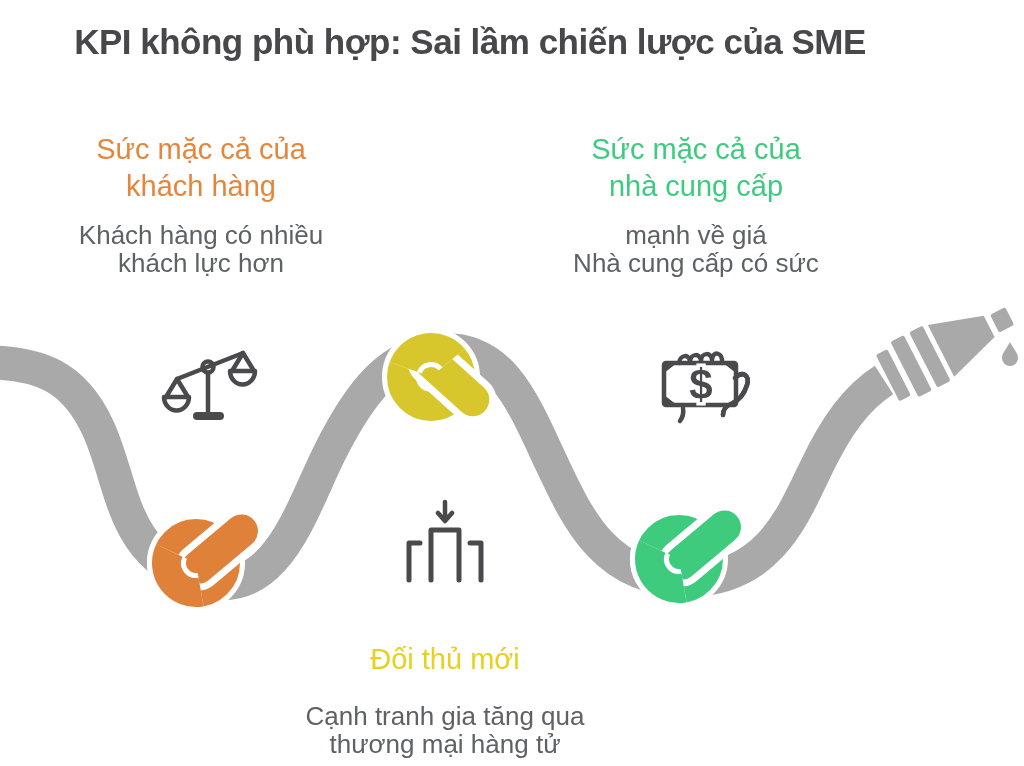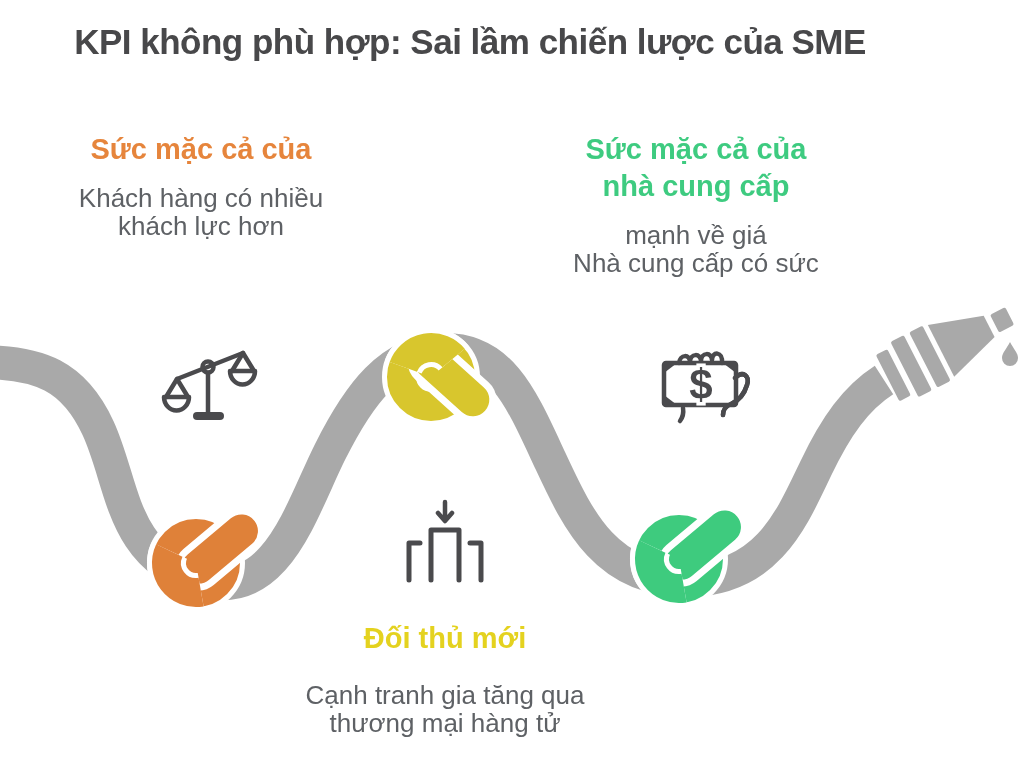--- a/index.html
+++ b/index.html
@@ -5,28 +5,28 @@
   html,body{margin:0;padding:0;background:#fff;}
   #canvas{
     position:relative;width:1024px;height:766px;overflow:hidden;background:#ffffff;
     font-family:"Liberation Sans","DejaVu Sans",sans-serif;
   }
   .page-title{
     position:absolute;top:22px;left:0;width:940px;text-align:center;
     font-size:35px;font-weight:bold;letter-spacing:-0.5px;color:var(--title-text);
   }
   .block{position:absolute;text-align:center;}
-  .block .hline{font-size:29px;font-weight:bold;line-height:37px;}
+  .block .hline{font-size:29px;font-weight:normal;line-height:37px;}
   .block .dline{font-size:26px;line-height:28px;color:var(--body-text);}
   .block .desc{margin-top:16px;}
   #block-buyers{left:56px;top:131px;width:290px;}
   #block-buyers .hline{color:var(--orange);}
   #block-suppliers{left:551px;top:131px;width:290px;}
   #block-suppliers .hline{color:var(--green);}
-  #block-entrants{left:295px;top:620px;width:300px;text-align:center;}
+  #block-entrants{left:295px;top:641px;width:300px;text-align:center;}
   #block-entrants .hline{color:var(--yellow);}
   #block-entrants .desc{margin-top:24px;}
   svg#diagram{position:absolute;left:0;top:0;}
   .rope{stroke:var(--rope);fill:none;}
   .ink{stroke:var(--icon);fill:none;stroke-linecap:round;stroke-linejoin:round;}
 </style>
 </head>
 <body>
 
 <div id="canvas">
@@ -112,20 +112,21 @@
       <path class="ink" stroke-width="5" stroke-linecap="butt" stroke-linejoin="miter" d="M -14 34 V -16 H 14 V 34"></path>
       <path class="ink" stroke-width="5" stroke-linecap="butt" stroke-linejoin="miter" d="M -36 34 V -3 H -25"></path>
       <path class="ink" stroke-width="5" stroke-linecap="butt" stroke-linejoin="miter" d="M 36 34 V -3 H 25"></path>
     </g>
   </svg>
 
   <div class="page-title">KPI không phù hợp: Sai lầm chiến lược của SME</div>
 
   <div class="block" id="block-buyers">
     <div class="hline">Sức mặc cả của</div>
+    <div class="hline">khách hàng</div>
     <div class="desc">
       <div class="dline">Khách hàng có nhiều</div>
       <div class="dline">khách lực hơn</div>
     </div>
   </div>
 
   <div class="block" id="block-suppliers">
     <div class="hline">Sức mặc cả của</div>
     <div class="hline">nhà cung cấp</div>
     <div class="desc">

